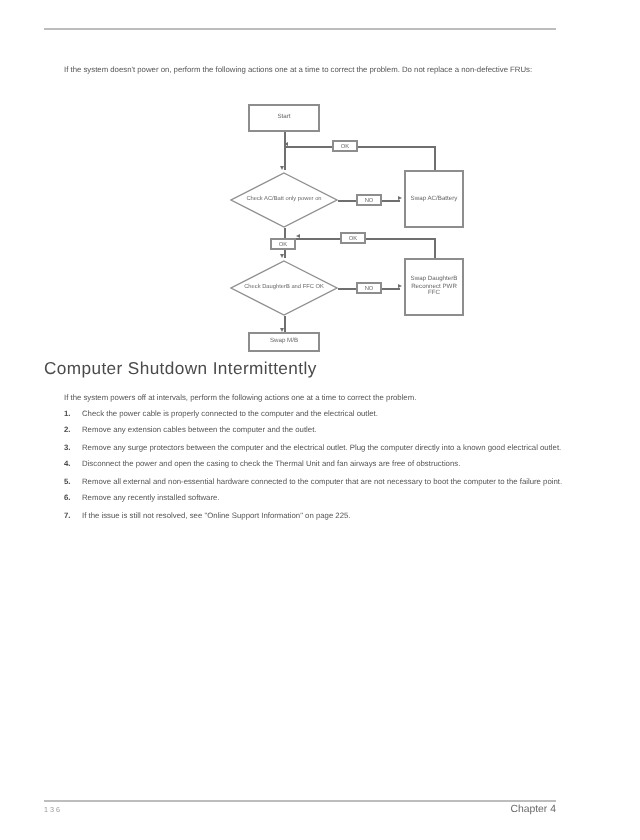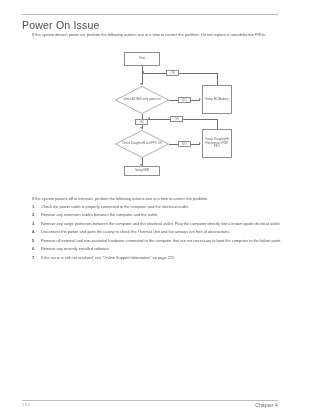--- a/index.html
+++ b/index.html
@@ -75,21 +75,20 @@
     position:absolute;right:22px;top:402px;font-size:5.2px;color:#6a6a6a;
   }
 </style>
 </head>
 <body>
 
 <div class="page">
 
   <div class="rule-top"></div>
 
-  <div class="h1">Power On Issue</div>
   <div class="intro">If the system doesn't power on, perform the following actions one at a time to correct the problem. Do not replace a non-defective FRUs:</div>
 
   <div class="flow">
 
     <div class="node" style="left:42px;top:0px;width:36px;height:14px;">Start</div>
 
     <div class="ln lnv" style="left:59.6px;top:14px;height:19px;"></div>
     <div class="arw arw-d" style="left:57.8px;top:31px;"></div>
 
     <div class="diamond" style="left:33px;top:34px;width:54px;height:28px;">
@@ -133,20 +132,21 @@
     <div class="ln lnv" style="left:134.6px;top:67px;height:10px;"></div>
     <div class="ln lnh" style="left:66px;top:67px;width:69px;"></div>
     <div class="tag" style="left:88px;top:64px;">OK</div>
     <div class="arw arw-l" style="left:65.6px;top:65.2px;"></div>
 
     <div class="ln lnv" style="left:59.6px;top:106px;height:8px;"></div>
     <div class="arw arw-d" style="left:57.8px;top:112px;"></div>
     <div class="node" style="left:42px;top:114px;width:36px;height:10px;">Swap M/B</div>
   </div>
 
+  <div class="h2">Computer Shutdown Intermittently</div>
   <div class="intro2">If the system powers off at intervals, perform the following actions one at a time to correct the problem.</div>
 
   <div class="list">
     <div class="li">
       <span class="li-num">1.</span>
       <span class="li-txt">Check the power cable is properly connected to the computer and the electrical outlet.</span>
     </div>
     <div class="li">
       <span class="li-num">2.</span>
       <span class="li-txt">Remove any extension cables between the computer and the outlet.</span>

